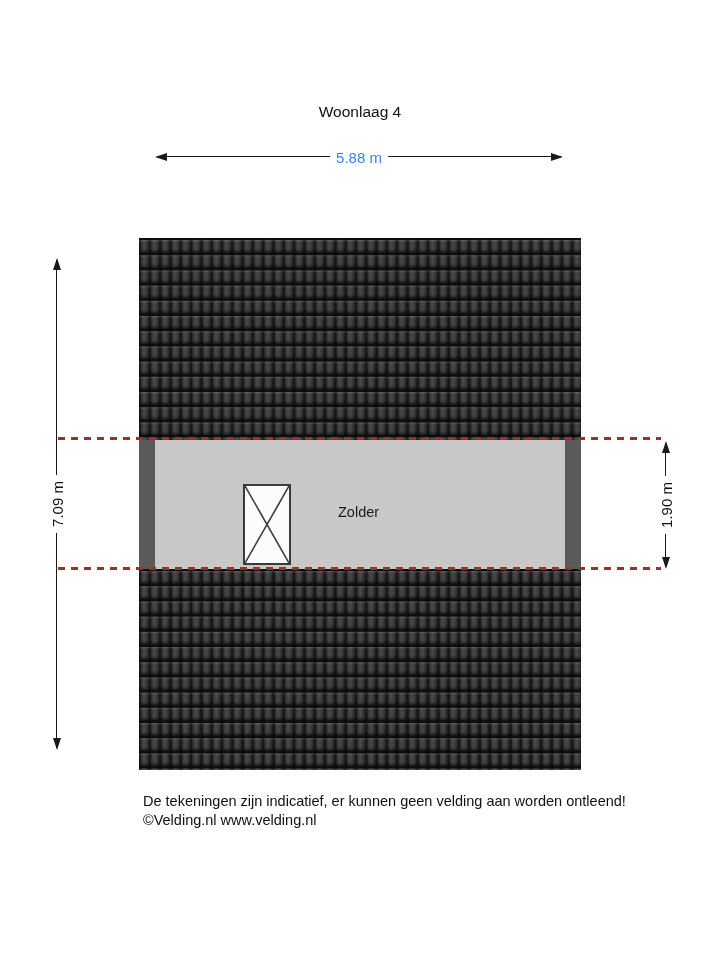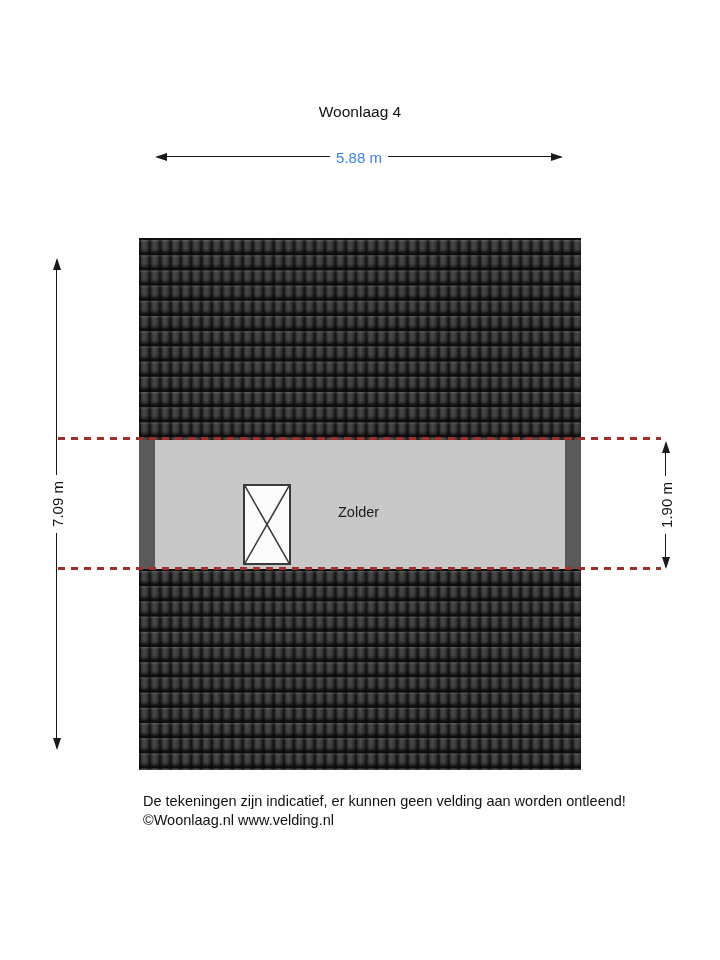--- a/index.html
+++ b/index.html
@@ -129,16 +129,16 @@
 
   <div class="dim-attic">
     <div class="dim-line-v"></div>
     <div class="arr arr-up"></div>
     <div class="arr arr-down"></div>
     <span class="dim-label-rot">1.90 m</span>
   </div>
 
   <div class="footer">
     <div>De tekeningen zijn indicatief, er kunnen geen velding aan worden ontleend!</div>
-    <div>©Woonlaag.nl www.velding.nl</div>
+    <div>©Velding.nl www.velding.nl</div>
   </div>
 
 </div>
 
 </body></html>

